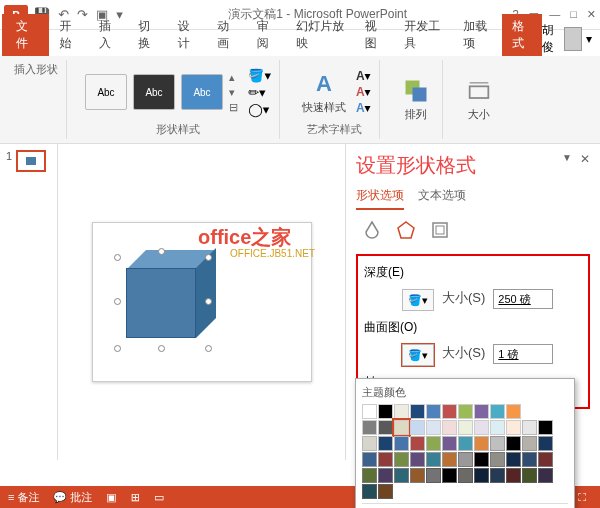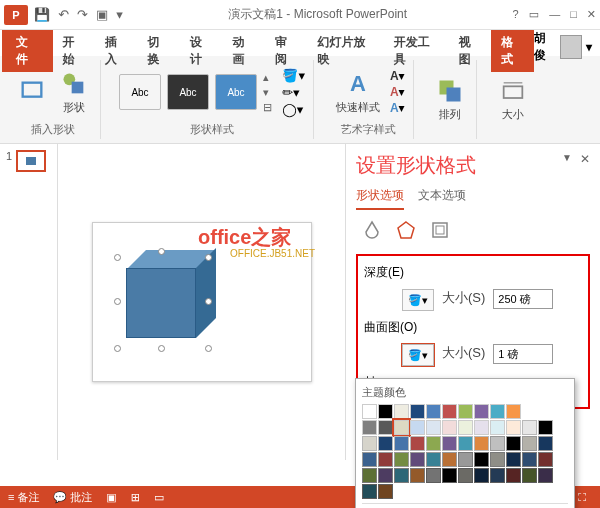--- a/index.html
+++ b/index.html
@@ -5,21 +5,21 @@
 * { margin: 0; padding: 0; box-sizing: border-box; font-family: "Microsoft YaHei", sans-serif; }
 body { width: 600px; height: 508px; background: #fff; overflow: hidden; position: relative; }
 
 .titlebar { height: 30px; background: #fff; display: flex; align-items: center; padding: 0 4px; border-bottom: 1px solid #e1e1e1; }
 .titlebar .app-icon { width: 24px; height: 20px; background: #d24726; color: #fff; display: flex; align-items: center; justify-content: center; font-size: 11px; font-weight: bold; border-radius: 2px; margin-right: 6px; }
 .titlebar .qat { display: flex; gap: 8px; align-items: center; }
 .titlebar .qat span { font-size: 13px; color: #666; }
 .titlebar .title { flex: 1; text-align: center; font-size: 12px; color: #666; }
 .titlebar .win-controls { display: flex; gap: 10px; font-size: 11px; color: #666; }
 
-.ribbon-tabs { height: 26px; display: flex; align-items: flex-start; padding-left: 2px; font-weight: bold; }
+.ribbon-tabs { height: 26px; display: flex; align-items: flex-end; padding-left: 2px; }
 .ribbon-tabs .file-tab { background: #d24726; color: #fff; padding: 4px 14px; font-size: 12px; }
 .ribbon-tabs .tab { padding: 4px 10px; font-size: 12px; color: #444; position: relative; }
 .ribbon-tabs .tab.highlight { background: #d24726; color: #fff; }
 .ribbon-tabs .user { margin-left: auto; display: flex; align-items: center; gap: 4px; padding-right: 8px; font-size: 12px; }
 .ribbon-tabs .avatar { width: 24px; height: 24px; background: #ccc; border: 1px solid #999; }
 
 .ribbon { height: 88px; background: #f5f5f5; border-bottom: 1px solid #ddd; display: flex; padding: 4px 6px; gap: 10px; }
 .ribbon-group { display: flex; flex-direction: column; align-items: center; justify-content: space-between; padding: 2px 8px; border-right: 1px solid #ddd; }
 .ribbon-group:last-child { border-right: none; }
 .ribbon-group .label { font-size: 11px; color: #666; }
@@ -53,21 +53,21 @@
 .pane-tabs { display: flex; gap: 14px; margin-bottom: 10px; font-size: 12px; }
 .pane-tabs .pt { color: #666; padding-bottom: 4px; }
 .pane-tabs .pt.active { color: #d24726; border-bottom: 2px solid #d24726; }
 .pane-icons { display: flex; gap: 14px; margin-bottom: 10px; padding-left: 6px; }
 .pane-icons svg { width: 20px; height: 20px; }
 
 .red-box { border: 2px solid #e60000; padding: 8px 6px; }
 .section-row { display: flex; align-items: flex-start; gap: 8px; margin-bottom: 8px; font-size: 12px; }
 .mini-btn { width: 32px; height: 22px; border: 1px solid #bbb; background: #f8f8f8; display: flex; align-items: center; justify-content: center; font-size: 11px; }
 .size-label { font-size: 13px; color: #444; }
-.size-input { width: 60px; height: 20px; border: 1px solid #999; font-size: 11px; padding: 0 4px; }
+.size-input { width: 60px; height: 20px; border: 1px solid #999; font-size: 11px; padding: 0 4px; text-decoration: underline; }
 
 .color-pop { position: absolute; left: 355px; top: 378px; width: 220px; background: #fff; border: 1px solid #aaa; box-shadow: 2px 2px 6px rgba(0,0,0,0.3); padding: 6px; z-index: 10; }
 .color-pop .label { font-size: 11px; color: #555; margin-bottom: 4px; }
 .color-grid { display: flex; flex-wrap: wrap; gap: 1px; }
 .swatch { width: 15px; height: 15px; border: 1px solid #ccc; }
 .swatch.sel { outline: 2px solid #d24726; }
 .sep { height: 1px; background: #ddd; margin: 4px 0; }
 
 .statusbar { position: absolute; bottom: 0; left: 0; right: 0; height: 22px; background: #d24726; color: #fff; display: flex; align-items: center; font-size: 11px; padding: 0 8px; gap: 14px; }
 .statusbar .sp { flex: 1; }
@@ -98,50 +98,33 @@
 
 <div class="ribbon-tabs">
   <div class="file-tab">文件</div>
   <div class="tab">开始</div>
   <div class="tab">插入</div>
   <div class="tab">切换</div>
   <div class="tab">设计</div>
   <div class="tab">动画</div>
   <div class="tab">审阅</div>
   <div class="tab">幻灯片放映</div>
+  <div class="tab">视图</div>
   <div class="tab">开发工具</div>
-  <div class="tab">视图</div>
+  <div class="tab">加载项</div>
   <div class="tab highlight">格式</div>
   <div class="user">
     <span>胡俊</span>
     <div class="avatar"></div>
     <span>▾</span>
   </div>
 </div>
 
 <div class="ribbon">
   <div class="ribbon-group">
-    <div class="content">
-      <div class="big-btn">
-        <div class="icon">
-            <svg viewBox="0 0 24 24">
-              <rect x="4" y="4" width="16" height="12" fill="none" stroke="#4a8cc7" stroke-width="2"></rect>
-            </svg>
-          </div>
-      </div>
-      <div class="big-btn">
-        <div class="icon">
-            <svg viewBox="0 0 24 24">
-              <circle cx="8" cy="8" r="5" fill="#9bbb59"></circle>
-              <rect x="10" y="10" width="10" height="10" fill="#4f81bd"></rect>
-            </svg>
-          </div>
-        <div class="txt">形状</div>
-      </div>
-    </div>
     <div class="label">插入形状</div>
   </div>
   <div class="ribbon-group">
     <div class="content">
       <div class="style-box">Abc</div>
       <div class="style-box dark">Abc</div>
       <div class="style-box blue">Abc</div>
       <div style="font-size:11px;color:#666;display:flex;flex-direction:column;gap:2px;">
           <span>▴</span>
           <span>▾</span>

